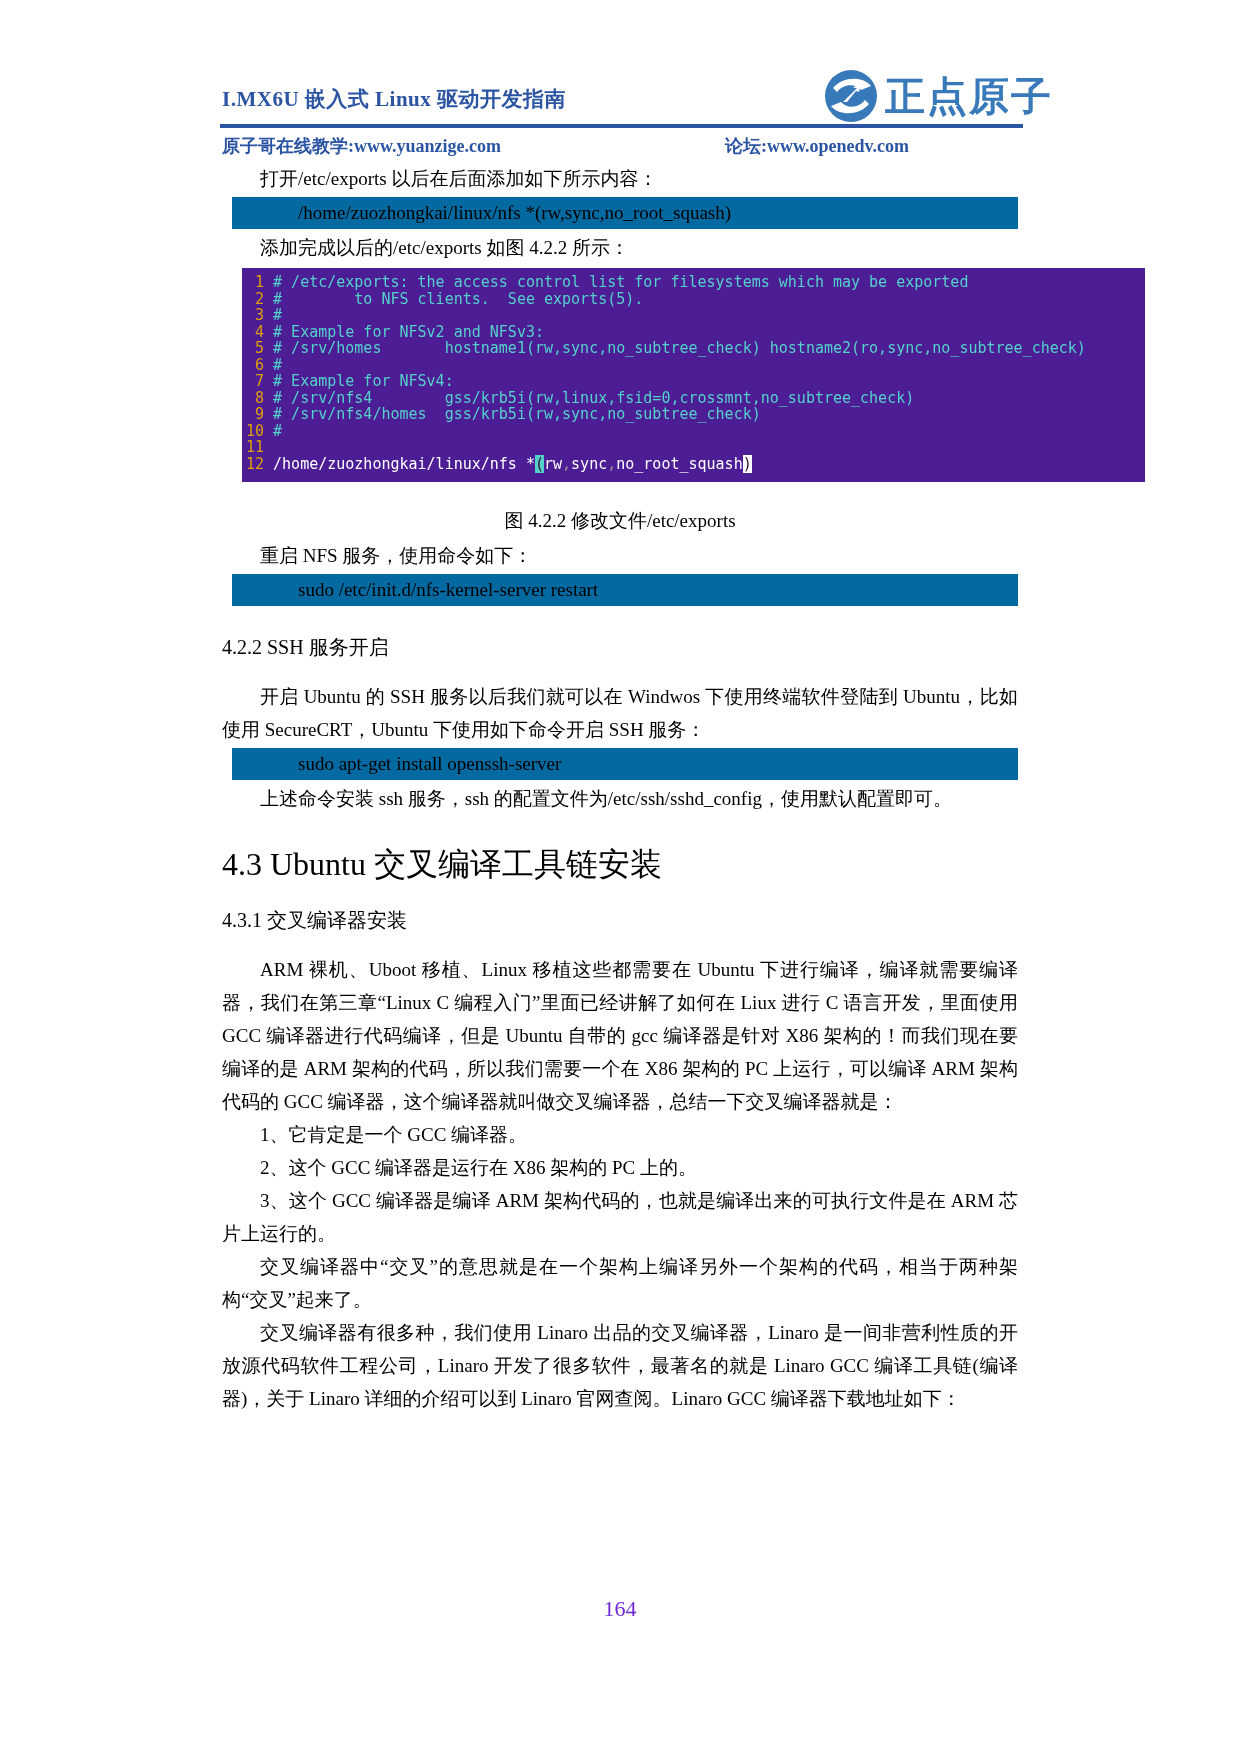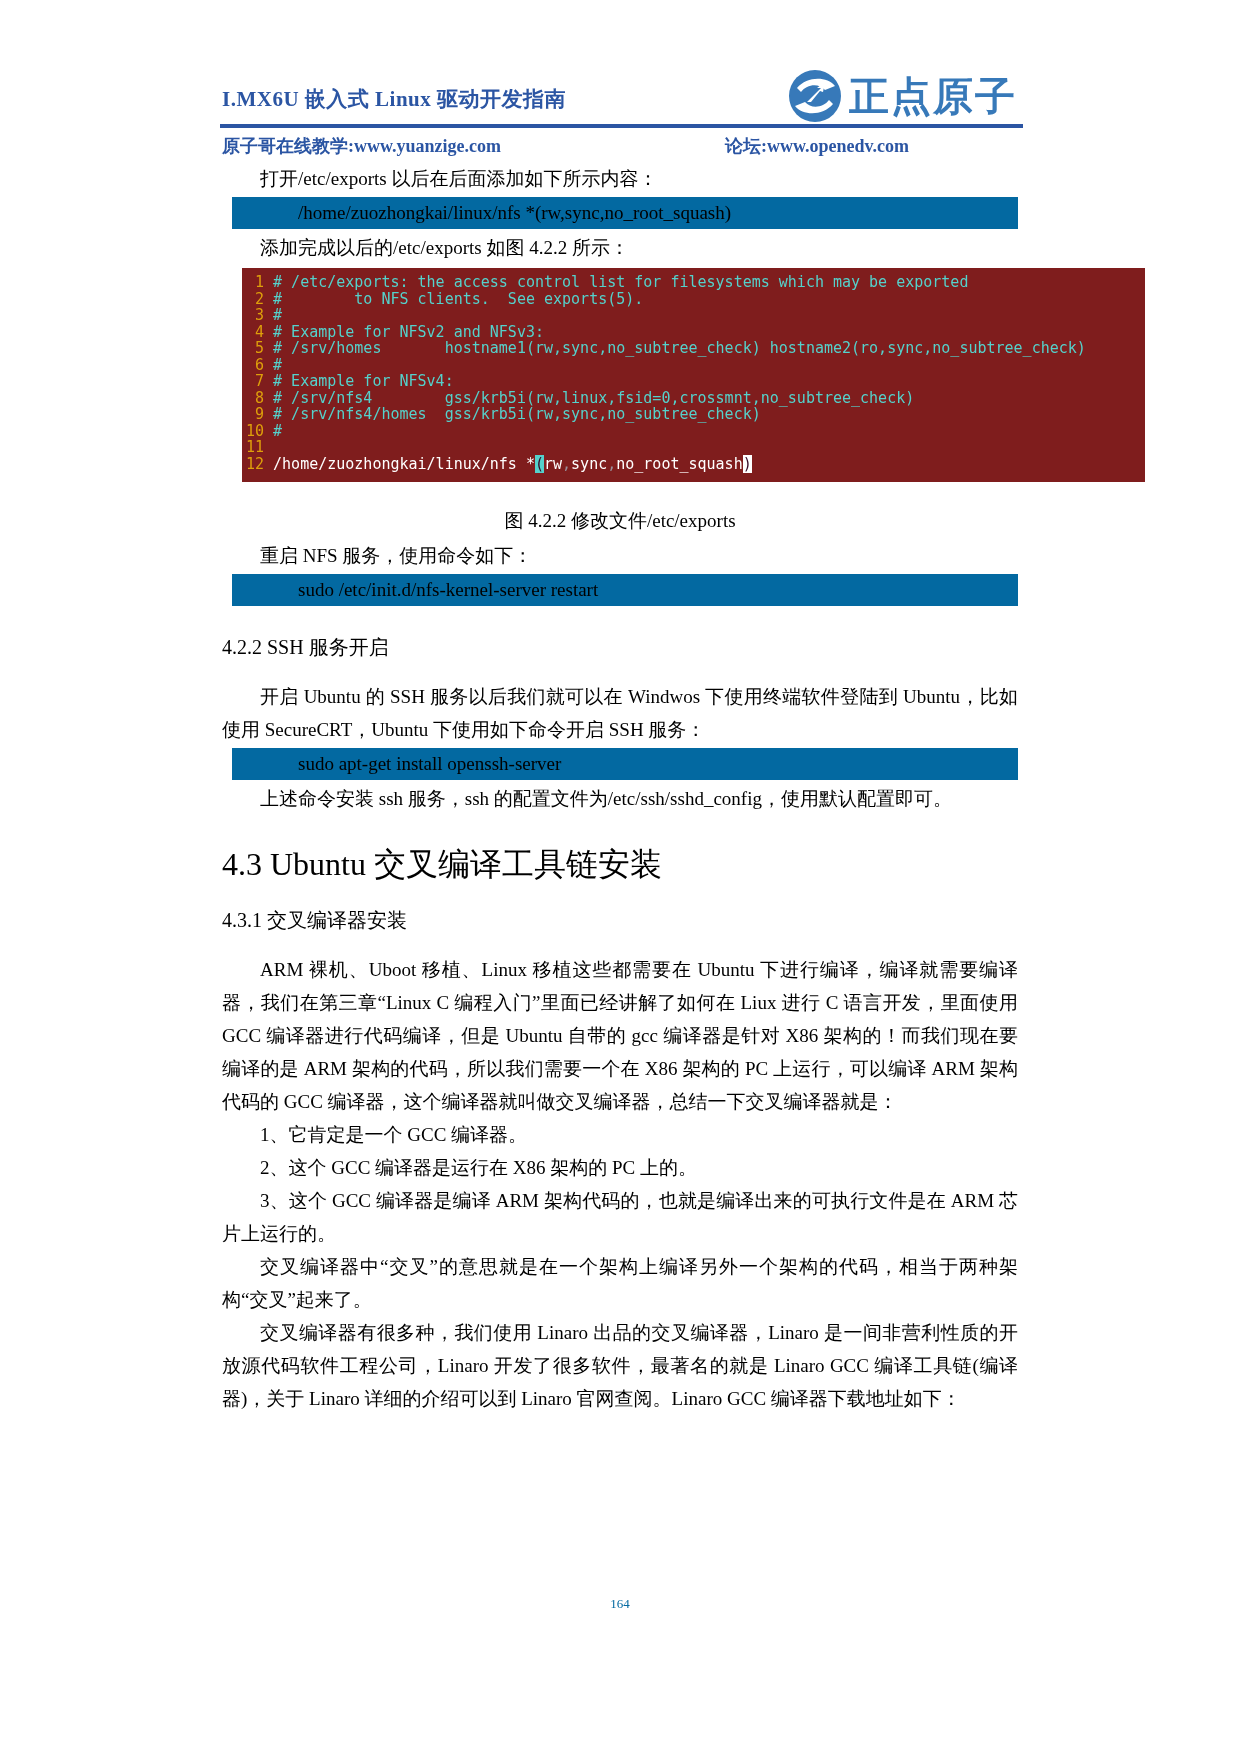--- a/index.html
+++ b/index.html
@@ -13,53 +13,53 @@
   .hdr { position:relative; height:162px; }
   .hdr-title {
     position:absolute; left:127px; top:86px; transform:translateY(-50%); top:99px;
     font-size:21px; font-weight:bold; color:#2b55a3; letter-spacing:0.5px;
   }
   .hdr-rule {
     position:absolute; left:125px; right:122px; top:124px; height:4px; background:#2b55a3;
   }
   .hdr-sub { position:absolute; left:127px; top:134px; font-size:18px; font-weight:bold; color:#2b55a3; }
   .hdr-sub2 { position:absolute; left:630px; top:134px; font-size:18px; font-weight:bold; color:#2b55a3; }
-  .logo { position:absolute; left:692px; top:68px; display:flex; align-items:center; }
+  .logo { position:absolute; left:728px; top:68px; display:flex; align-items:center; }
   .logo-icon { width:56px; height:56px; display:block; }
   .logo-text { font-size:40px; font-weight:bold; color:#3779b9; font-family:"Liberation Sans",sans-serif; letter-spacing:2px; margin-left:6px; }
   .sq { position:absolute; top:123px; width:26px; height:30px; }
   .sq1 { left:1085px; background:#5b84c4; }
   .sq2 { left:1111px; background:#a9c6e8; }
   
   .content { padding:0 127px; color:#000; font-size:19px; line-height:33px; text-align:justify; }
   .para { text-indent:2em; }
   .codebar {
     background:#0369a1; margin:2px 0 2px 10px; padding:1px 8px 1px 28px;
     text-indent:2em; line-height:30px;
   }
   .h3 { font-size:20px; font-weight:normal; margin:28px 0 20px 0; line-height:26px; }
   .h2 { font-size:32px; font-weight:normal; margin:34px 0 26px 0; line-height:30px; }
   .caption { text-align:center; text-indent:0; margin:22px 0 2px 0; }
   .linkline { word-break:break-all; }
   .blue-link { color:#1f1fd4; text-decoration:underline; cursor:pointer; }
   
   .terminal {
-    margin:4px 0 0 20px; width:966px; background:#7f1d1d;
+    margin:4px 0 0 20px; width:966px; background:#4c1d95;
     font-family:"DejaVu Sans Mono", monospace; font-size:15px; line-height:16.5px;
     padding:6px 4px 10px 4px; overflow:hidden;
   }
   .trow { white-space:pre; height:16.5px; }
   .tnum { display:inline-block; width:2ch; text-align:right; color:#de9f0b; margin-right:1ch; }
   .seg-comment { color:#55d1cb; }
   .seg-plain { color:#ffffff; }
   .seg-dim { color:#9a8f9a; }
   .seg-paren-hl { color:#350b28; background:#55d1cb; }
   .seg-cursor { color:#350b28; background:#ffffff; }
   
-  .pagenum { position:absolute; left:0; right:0; top:1596px; text-align:center; font-size:13px; color:#0369a1; }
+  .pagenum { position:absolute; left:0; right:0; top:1596px; text-align:center; font-size:22px; color:#6d28d9; }
 </style>
 </head>
 <body>
 
 <div class="page">
 
   <div class="hdr">
     <div class="hdr-title">I.MX6U 嵌入式 Linux 驱动开发指南</div>
     <div class="logo">
       <svg class="logo-icon" viewBox="0 0 56 56">

